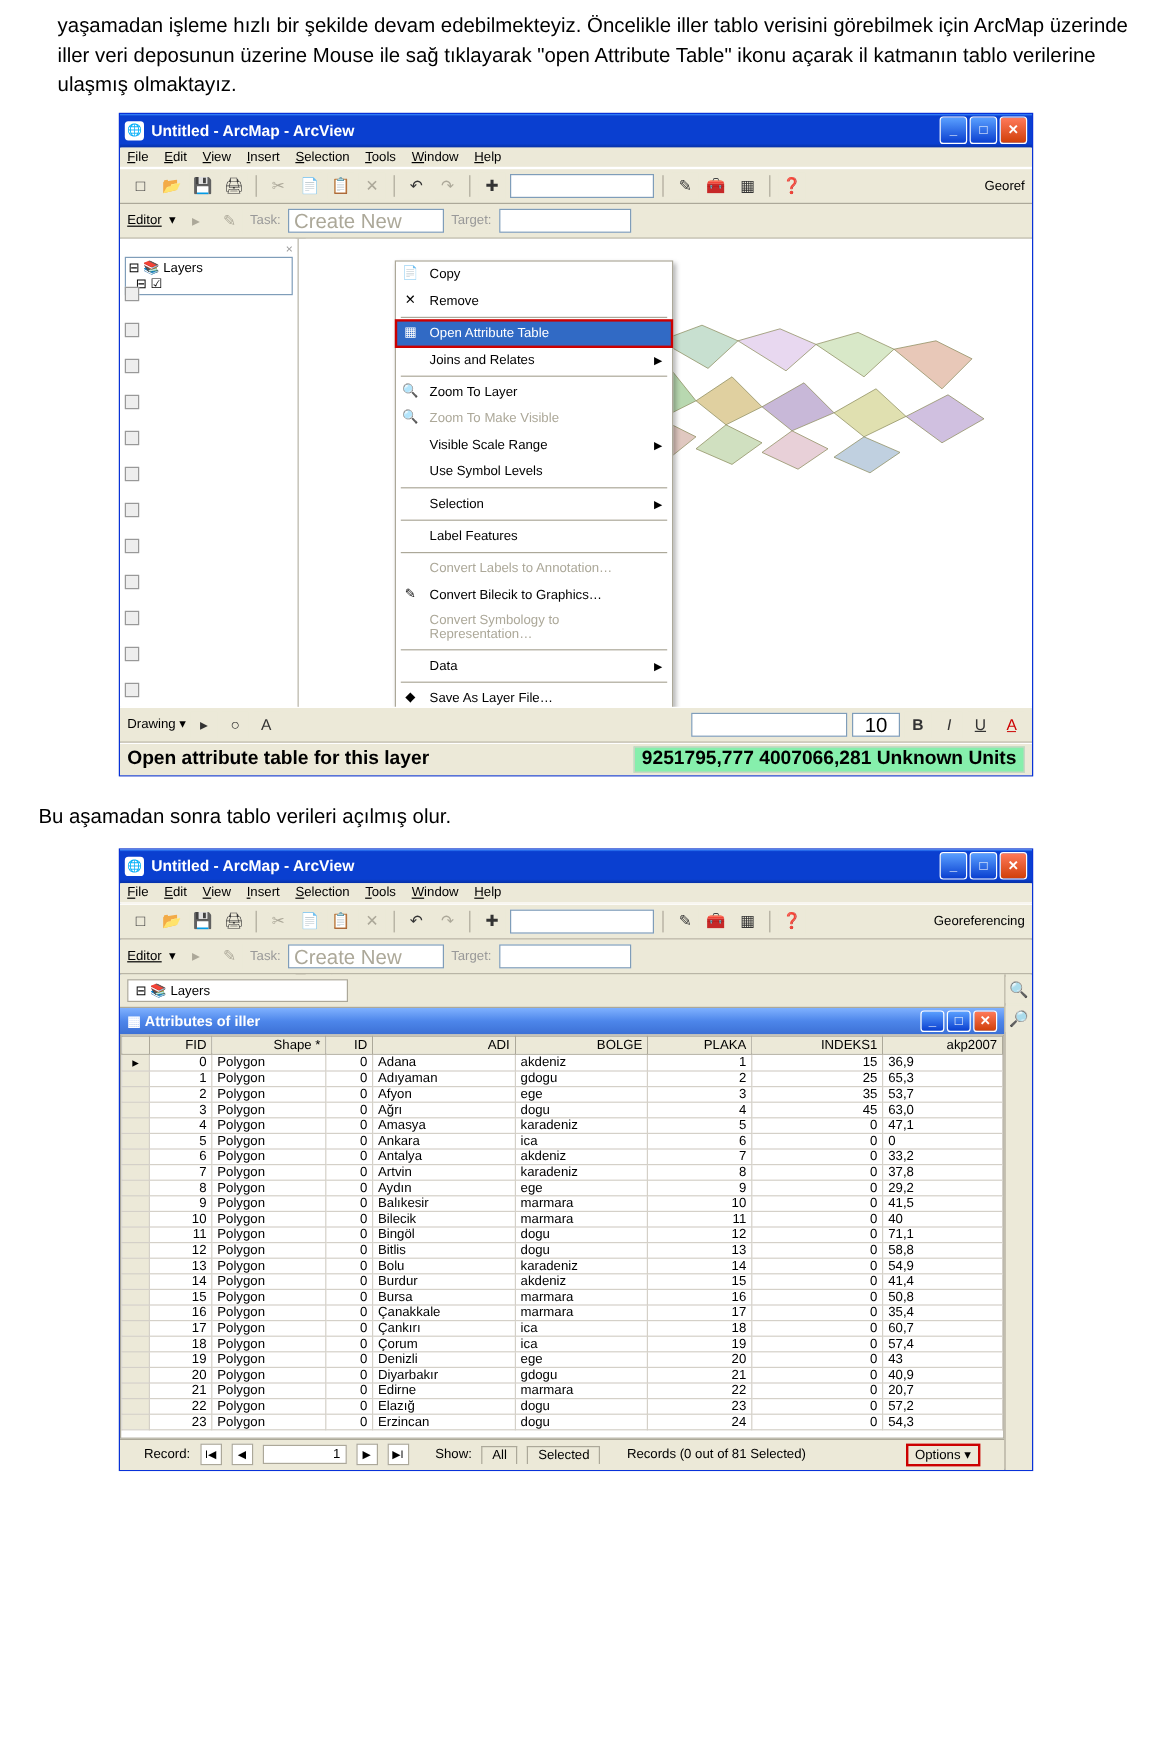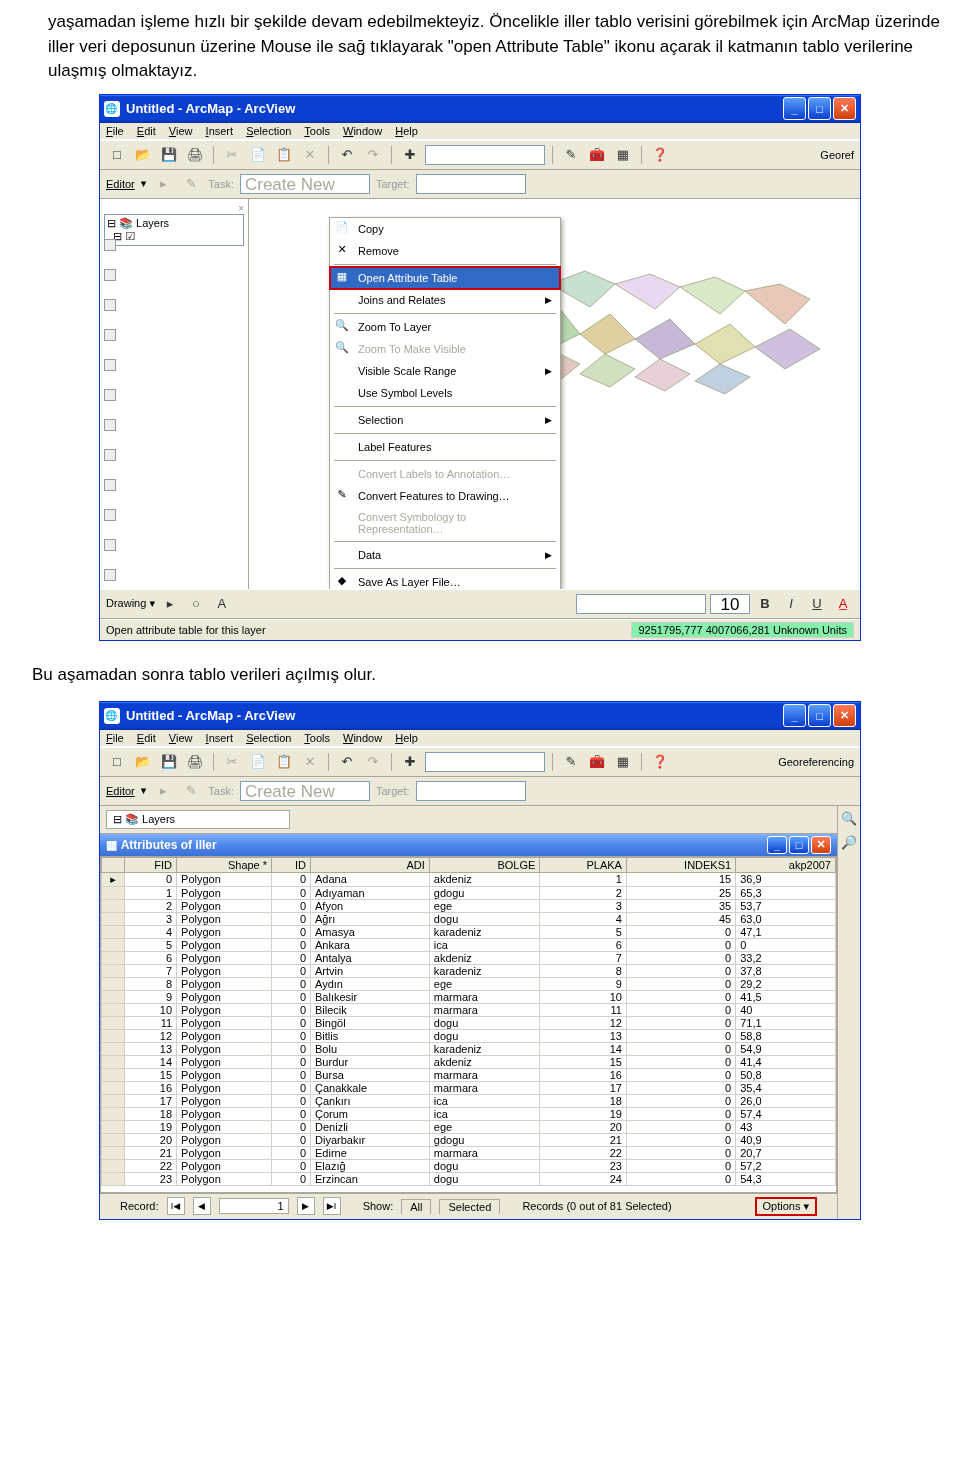--- a/index.html
+++ b/index.html
@@ -206,21 +206,22 @@
     border-bottom:none;
     padding:1px 8px;
     font-size:11px;
   }
   .statusbar {
     background:#ece9d8;
     border-top:1px solid #fff;
     padding:2px 6px;
     display:flex;
     align-items:center;
-    font-size:11px;
+    font-size:16px;
+    font-weight:bold;
   }
   .statusbar .cell {
     border:1px solid #d4d0c8;
     padding:1px 6px;
     margin-left:4px;
     background:#86efac;
   }
   
   .attr-win {
     margin: 0 auto;
@@ -461,21 +462,21 @@
           <div class="hr"></div>
           <div class="row">
             <span>Label Features</span>
           </div>
           <div class="hr"></div>
           <div class="row dis">
             <span>Convert Labels to Annotation…</span>
           </div>
           <div class="row">
             <span class="ic">✎</span>
-            <span>Convert Features to Drawing…</span>
+            <span>Convert Bilecik to Graphics…</span>
           </div>
           <div class="row dis">
             <span>Convert Symbology to Representation…</span>
           </div>
           <div class="hr"></div>
           <div class="row">
             <span>Data</span>
             <span class="arrow">▶</span>
           </div>
           <div class="hr"></div>
@@ -783,21 +784,21 @@
               </tr>
               <tr>
                 <td class="rowhdr"></td>
                 <td class="num">17</td>
                 <td>Polygon</td>
                 <td class="num">0</td>
                 <td>Çankırı</td>
                 <td>ica</td>
                 <td class="num">18</td>
                 <td class="num">0</td>
-                <td>26,0</td>
+                <td>60,7</td>
               </tr>
               <tr>
                 <td class="rowhdr"></td>
                 <td class="num">18</td>
                 <td>Polygon</td>
                 <td class="num">0</td>
                 <td>Çorum</td>
                 <td>ica</td>
                 <td class="num">19</td>
                 <td class="num">0</td>

